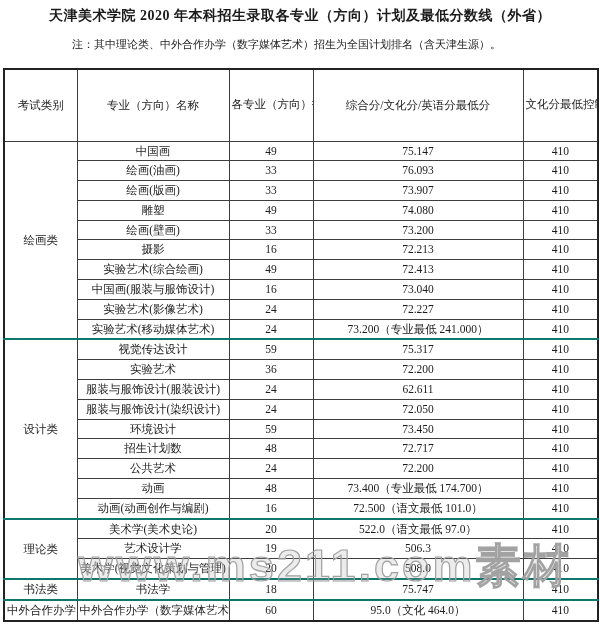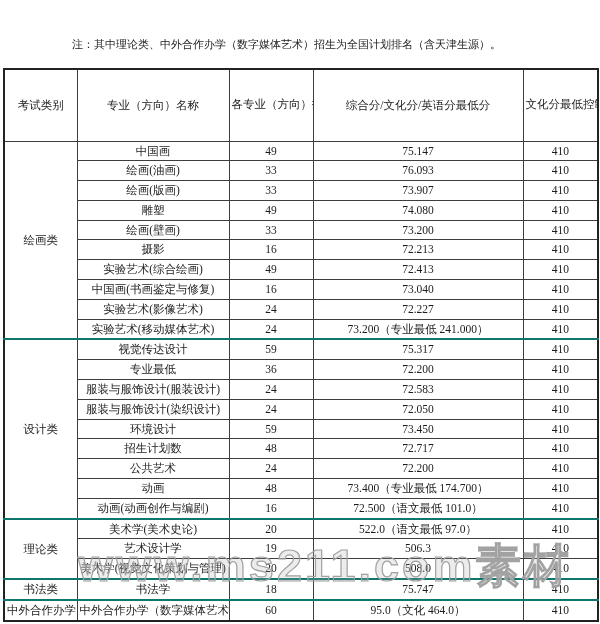--- a/index.html
+++ b/index.html
@@ -71,20 +71,21 @@
     -webkit-text-stroke: 1.2px #a2a2a2;
     z-index: 6;
     pointer-events: none;
   }
 </style>
 </head>
 <body>
 
 <div class="page">
 
+  <h1 class="doc-title">天津美术学院 2020 年本科招生录取各专业（方向）计划及最低分数线（外省）</h1>
 
   <p class="note-top">注：其中理论类、中外合作办学（数字媒体艺术）招生为全国计划排名（含天津生源）。</p>
 
   <table class="scores">
     <colgroup>
       <col style="width:73px">
       <col style="width:152px">
       <col style="width:84px">
       <col style="width:210px">
       <col style="width:75px">
@@ -136,21 +137,21 @@
           <td>72.213</td>
           <td>410</td>
         </tr>
         <tr>
           <td>实验艺术(综合绘画)</td>
           <td>49</td>
           <td>72.413</td>
           <td>410</td>
         </tr>
         <tr>
-          <td>中国画(书画鉴定与修复)</td>
+          <td>中国画(服装与服饰设计)</td>
           <td>16</td>
           <td>73.040</td>
           <td>410</td>
         </tr>
         <tr>
           <td>实验艺术(影像艺术)</td>
           <td>24</td>
           <td>72.227</td>
           <td>410</td>
         </tr>
@@ -161,29 +162,29 @@
           <td>410</td>
         </tr>
         <tr class="group-start">
           <td class="cat" rowspan="9">设计类</td>
           <td>视觉传达设计</td>
           <td>59</td>
           <td>75.317</td>
           <td>410</td>
         </tr>
         <tr>
-          <td>专业最低</td>
+          <td>实验艺术</td>
           <td>36</td>
           <td>72.200</td>
           <td>410</td>
         </tr>
         <tr>
           <td>服装与服饰设计(服装设计)</td>
           <td>24</td>
-          <td>72.583</td>
+          <td>62.611</td>
           <td>410</td>
         </tr>
         <tr>
           <td>服装与服饰设计(染织设计)</td>
           <td>24</td>
           <td>72.050</td>
           <td>410</td>
         </tr>
         <tr>
           <td>环境设计</td>

